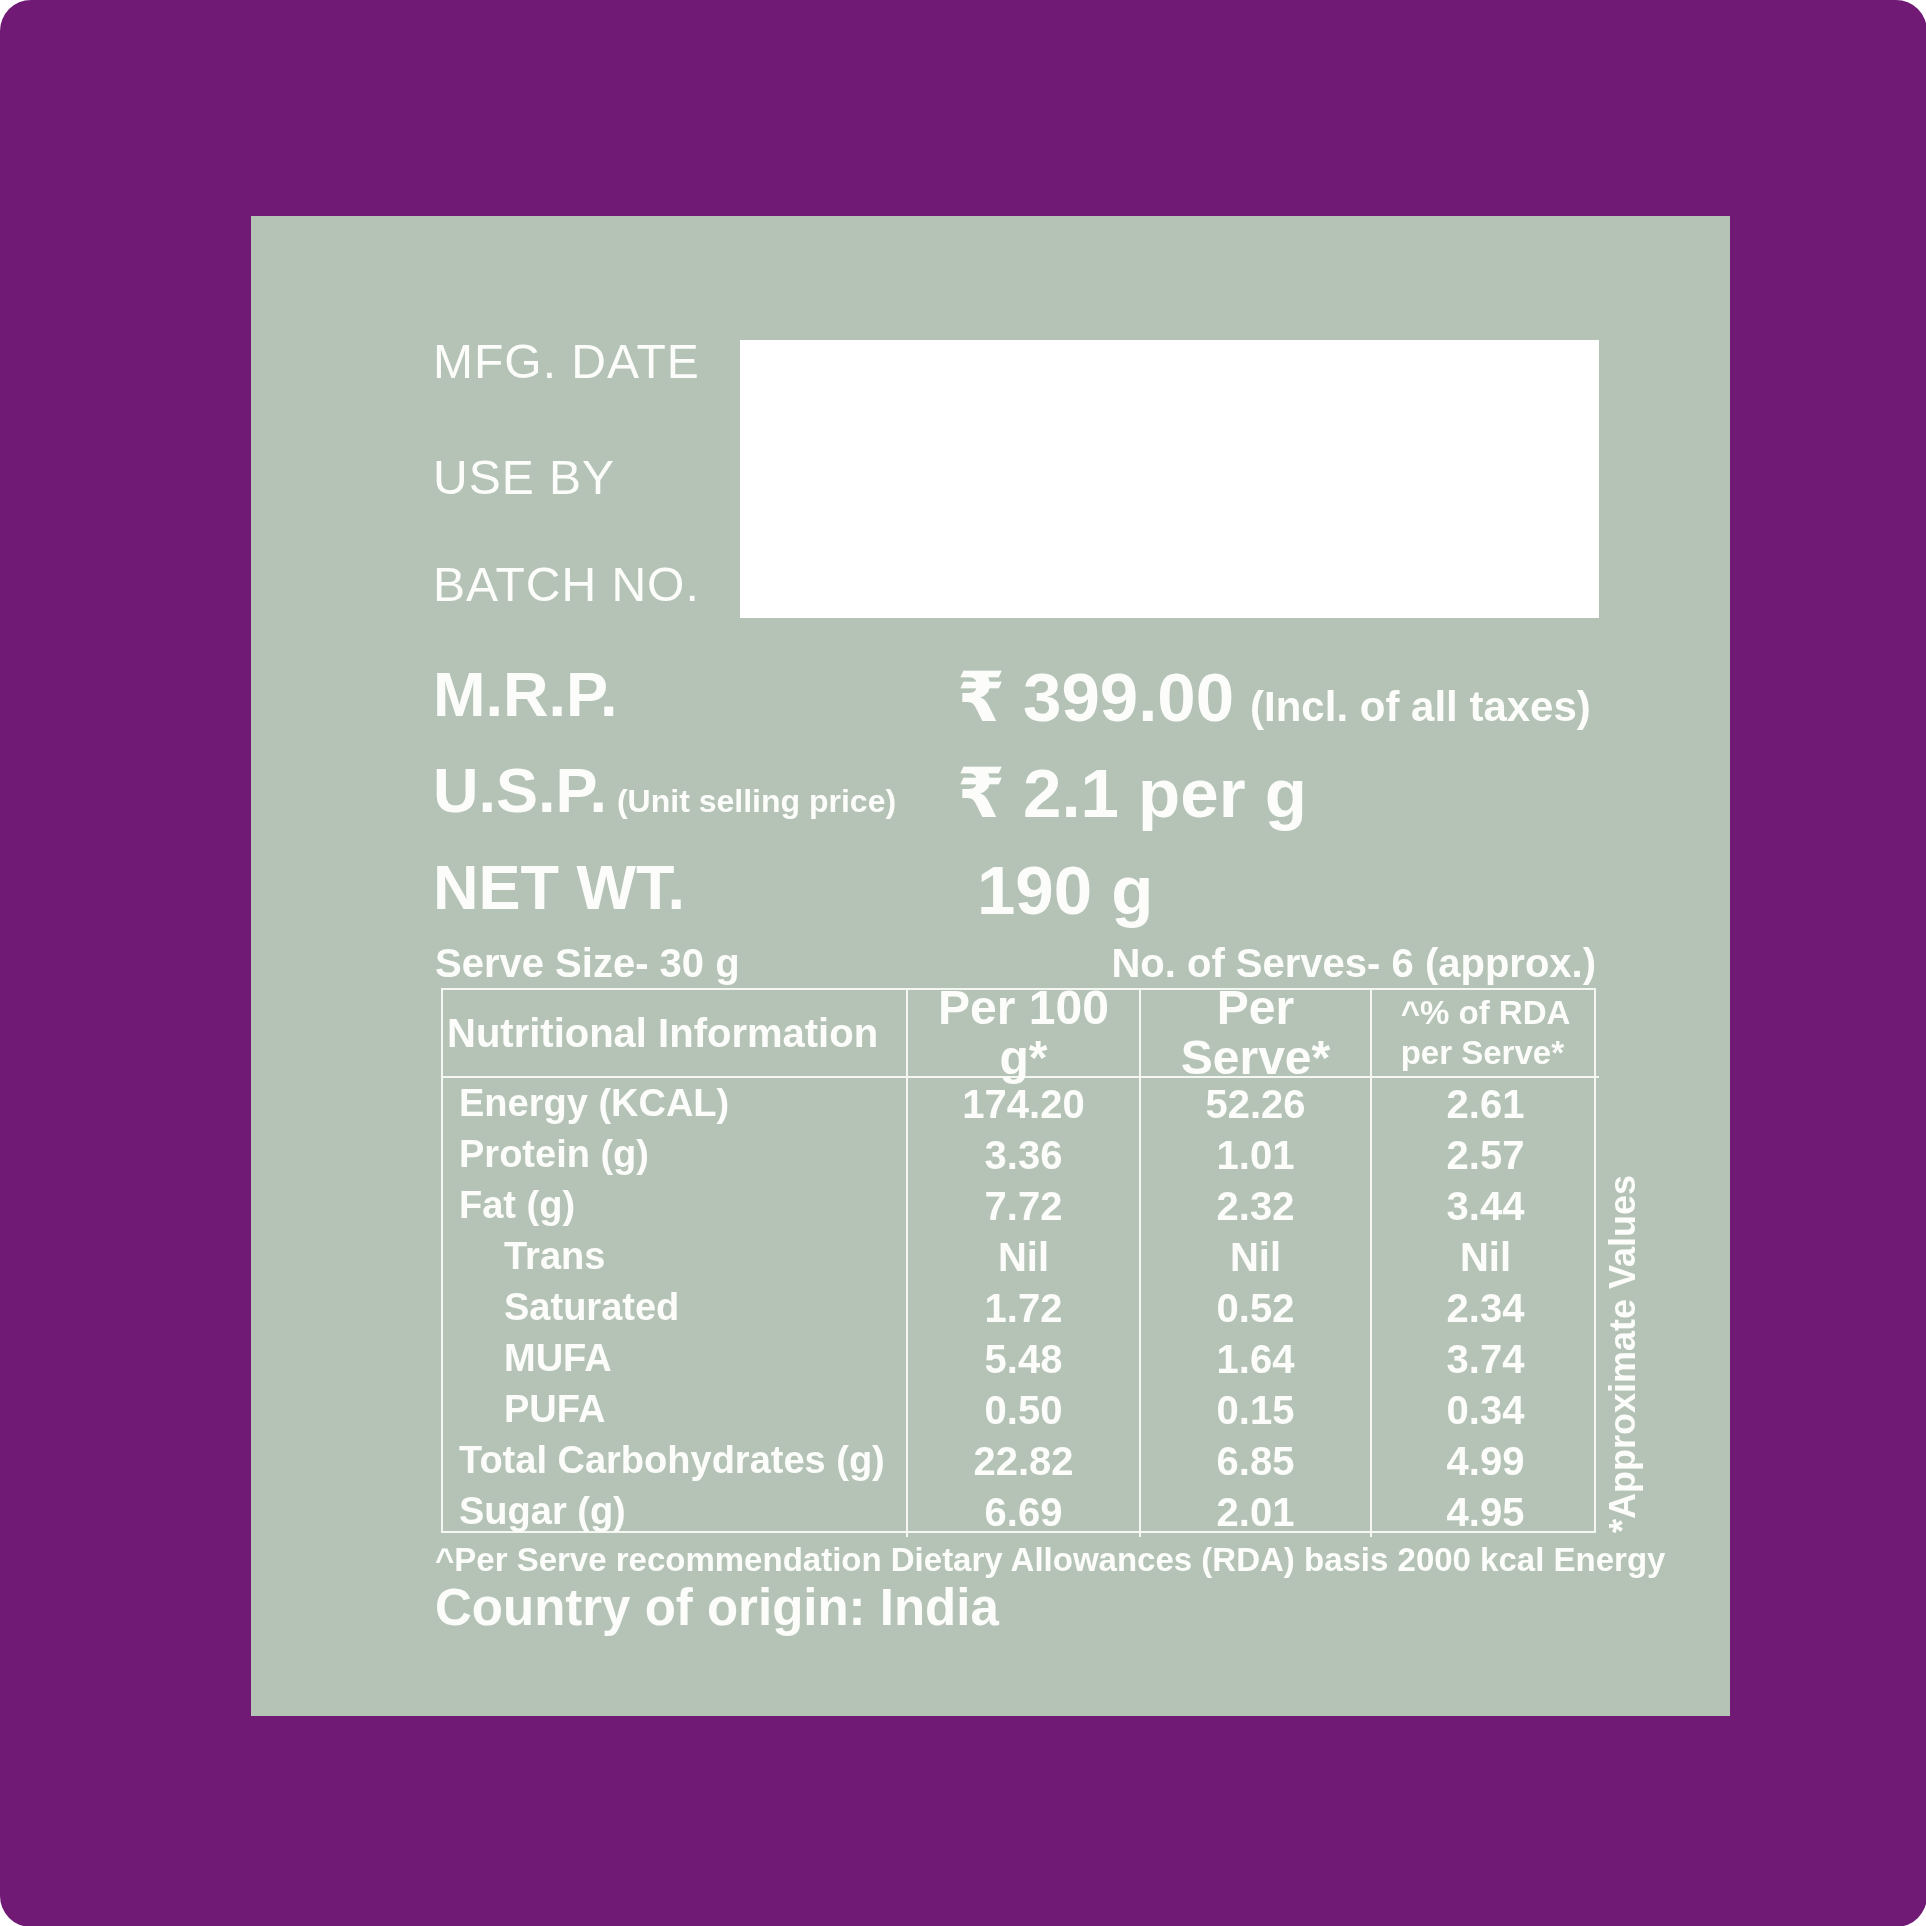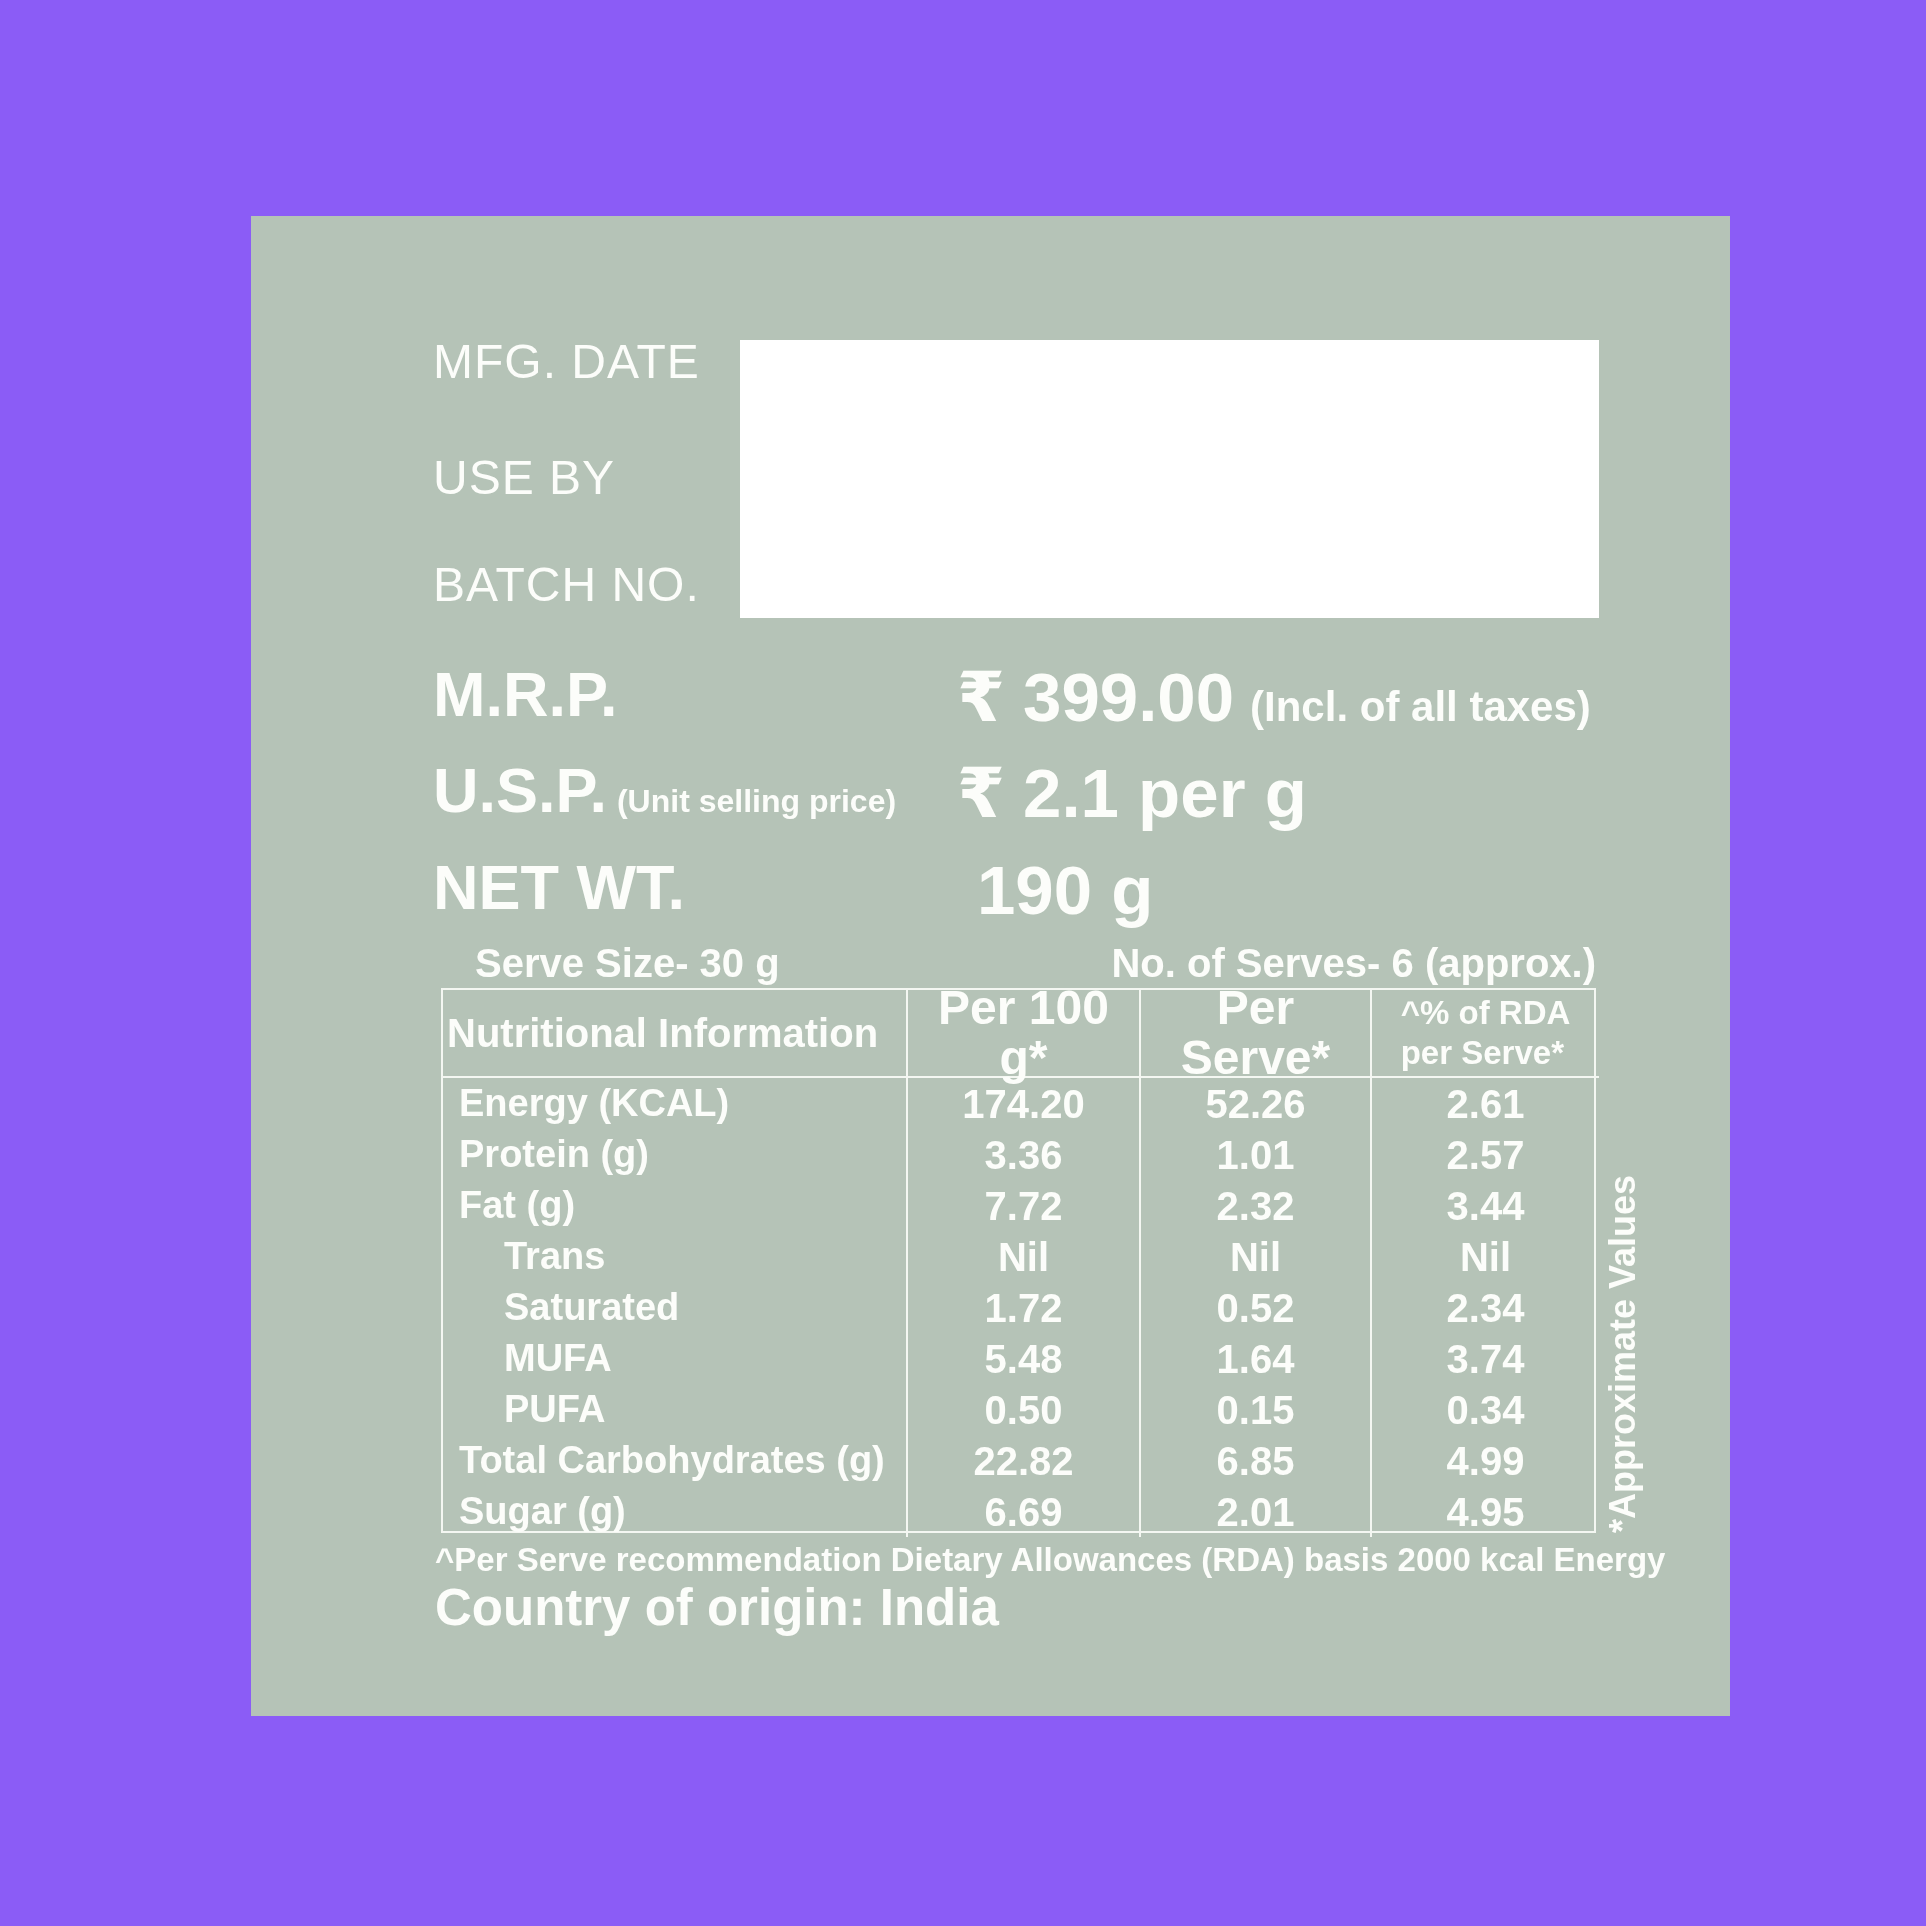--- a/index.html
+++ b/index.html
@@ -1,36 +1,36 @@
 <!DOCTYPE html>
 <html><head>
 <meta charset="utf-8">
 <style>
   html,body{margin:0;padding:0;background:#ffffff;}
-  .page{position:relative;width:1927px;height:1927px;background:#8b5cf6;overflow:hidden;
-        font-family:"Liberation Sans","DejaVu Sans",sans-serif;}
+  .page{position:relative;width:1927px;height:1927px;background:#701a75;overflow:hidden;
+        font-family:"Liberation Sans","DejaVu Sans",sans-serif;border-radius:31px;}
   .panel{position:absolute;left:251px;top:216px;width:1479px;height:1500px;
          background:#b5c3b7;color:#fcfdfa;}
   .whitebox{position:absolute;left:489px;top:124px;width:859px;height:278px;background:#ffffff;}
 
   .toplabel{position:absolute;left:182px;font-size:48px;font-weight:400;letter-spacing:1px;
             line-height:1;white-space:nowrap;}
 
   .prow{position:absolute;left:182px;right:40px;display:flex;align-items:baseline;
         line-height:1;white-space:nowrap;}
   .plabel{font-size:63px;font-weight:700;letter-spacing:0px;}
   .psub{font-size:32px;font-weight:600;margin-left:10px;}
   .pval{position:absolute;left:524px;display:flex;align-items:baseline;line-height:1;}
   .rupee{font-size:69px;font-weight:700;margin-right:18px;}
   .bigval{font-size:69px;font-weight:700;}
   .pnote{font-size:42px;font-weight:600;margin-left:16px;}
 
   .serverow{position:absolute;left:184px;top:727px;width:1161px;display:flex;
             justify-content:space-between;align-items:baseline;line-height:1;}
-  .servetext{font-size:40px;font-weight:600;white-space:nowrap;margin-left:40px;}
+  .servetext{font-size:40px;font-weight:600;white-space:nowrap;}
 
   .tbl{position:absolute;left:190px;top:772px;width:1155px;height:545px;
        display:grid;grid-template-columns:463px 233px 231px 229px;
        grid-template-rows:88px repeat(9,51px);
        border:2px solid #f4f7f2;box-sizing:border-box;}
   .cell{display:flex;align-items:center;box-sizing:border-box;line-height:1.05;}
   .cb{border-left:2px solid #f4f7f2;}
   .hrow{border-bottom:2px solid #f4f7f2;}
   .hc0{font-size:40px;font-weight:600;padding-left:4px;}
   .hc{font-size:48px;font-weight:600;justify-content:center;text-align:center;}

